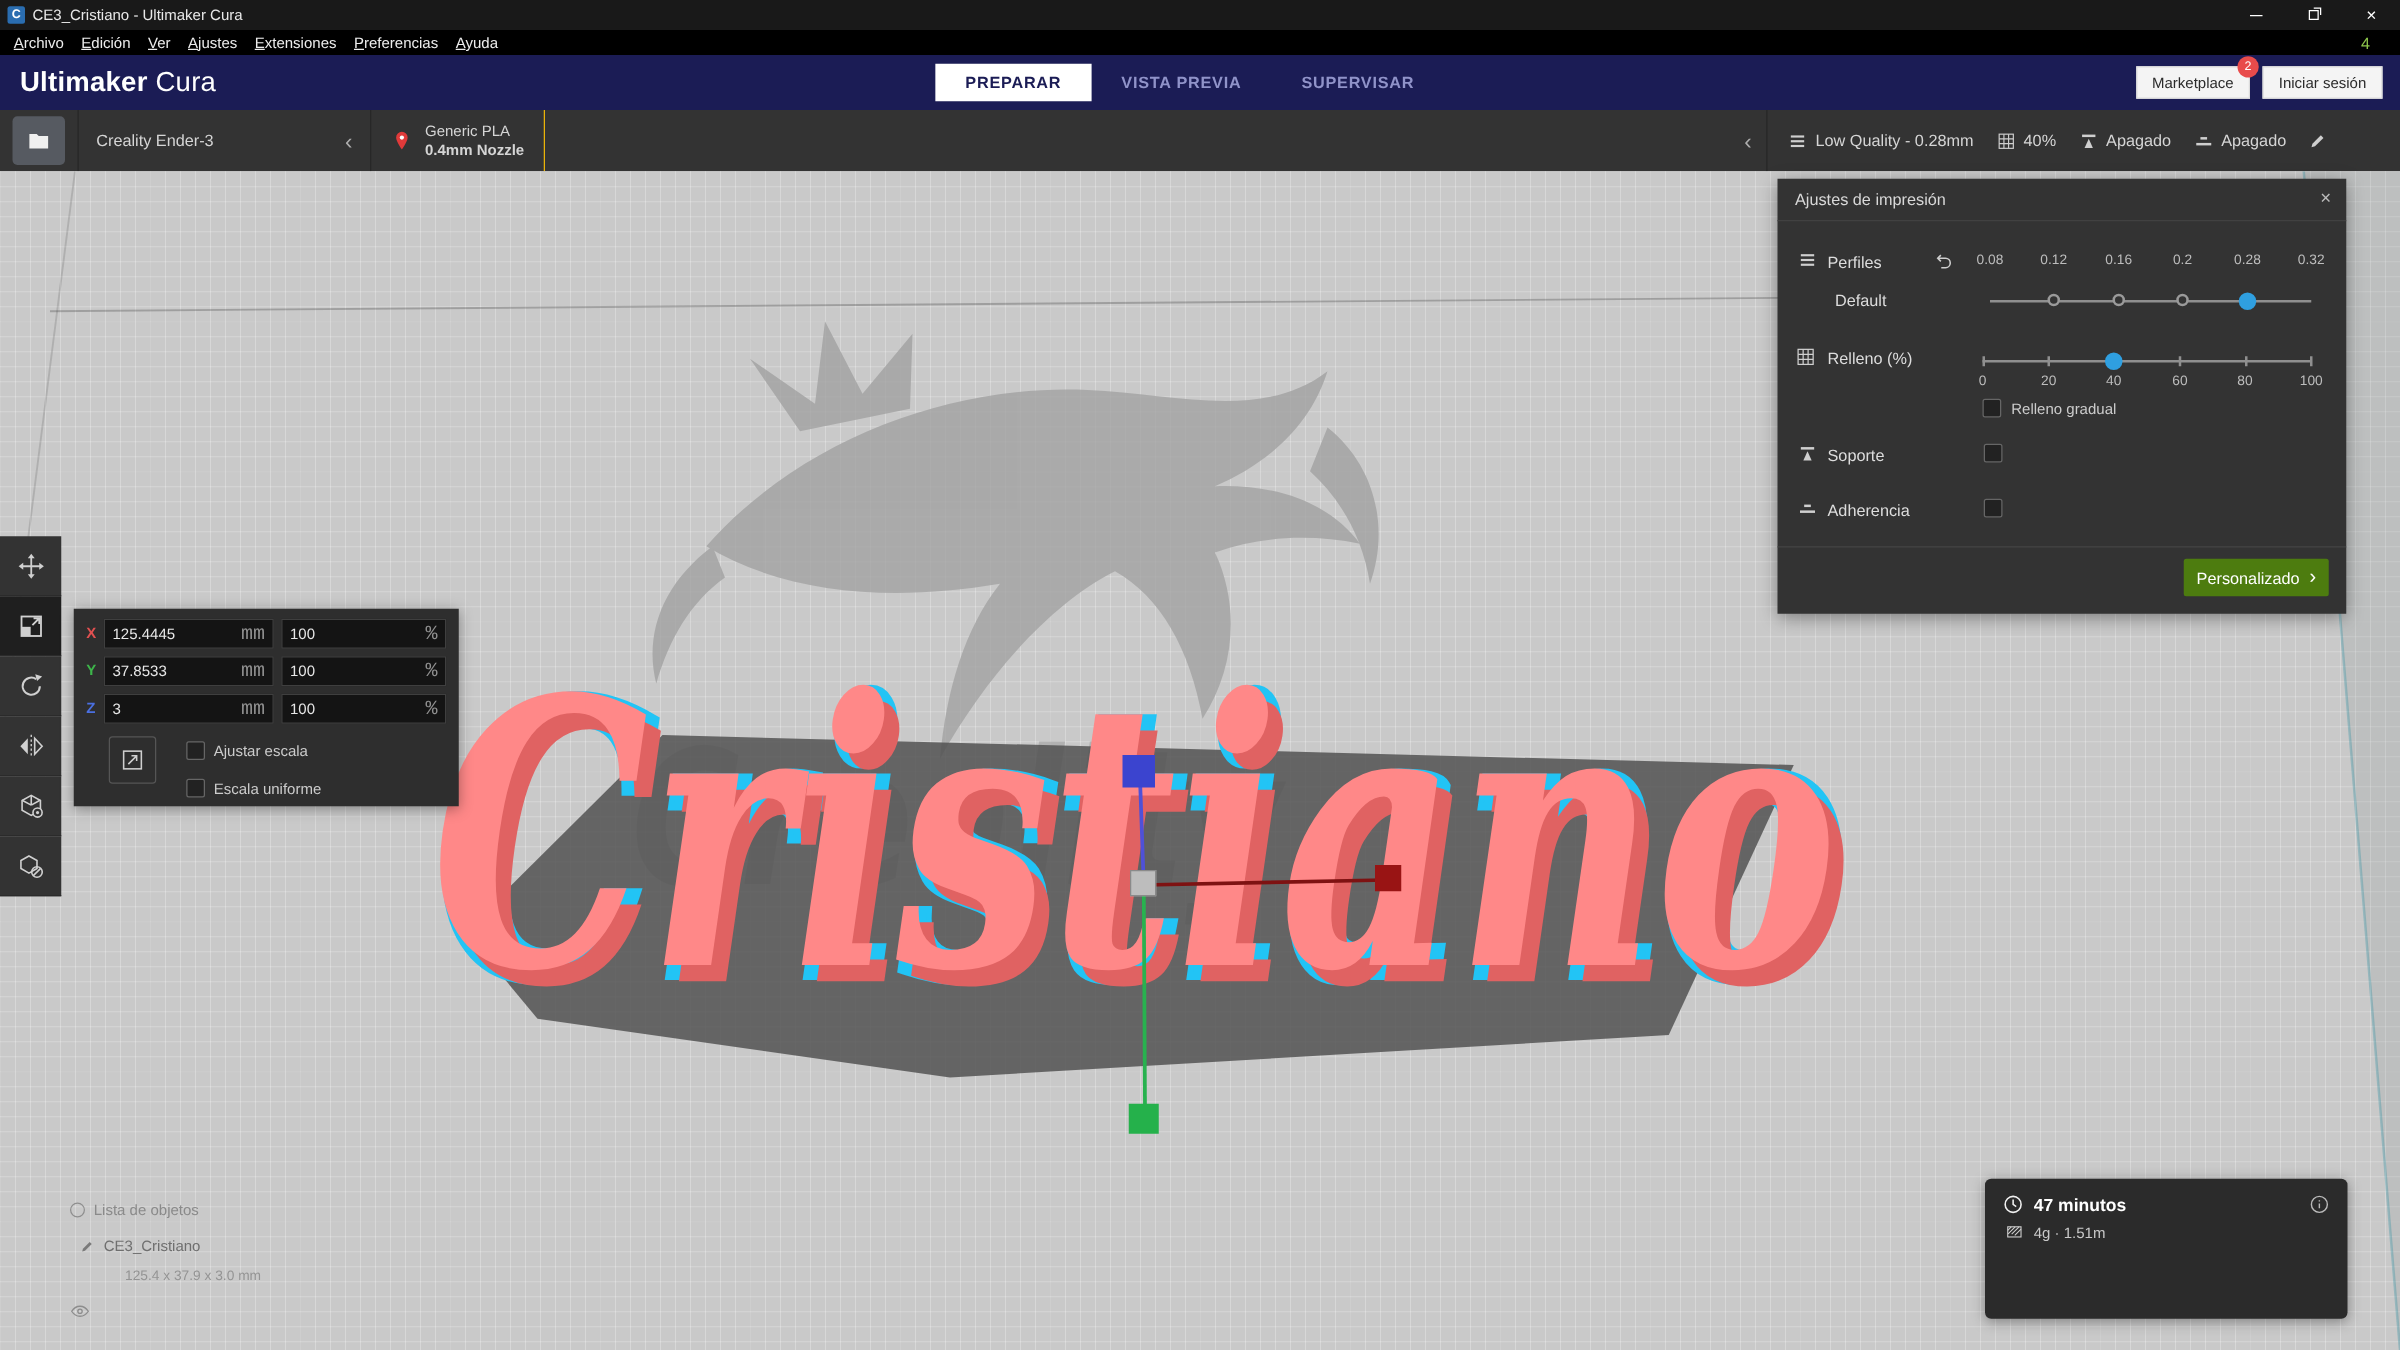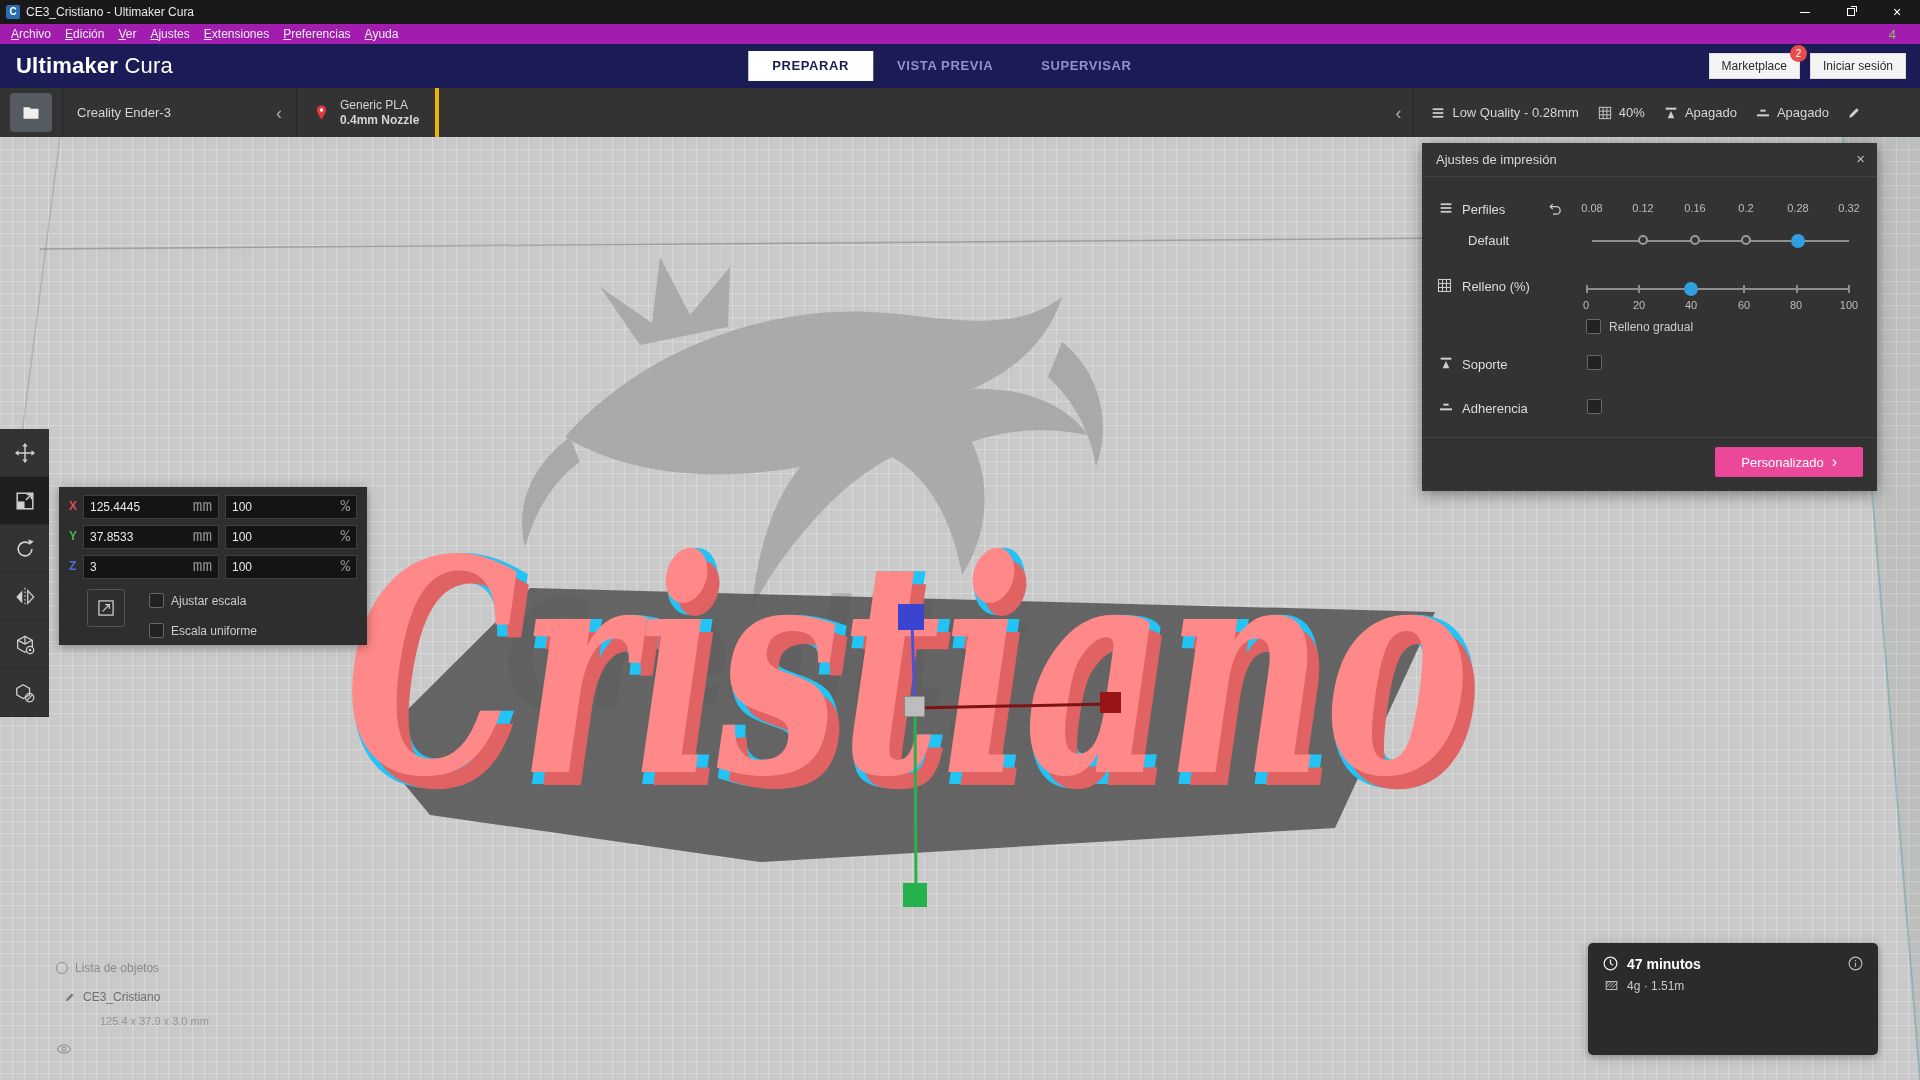--- a/index.html
+++ b/index.html
@@ -12,21 +12,21 @@
   .app-icon { width:14px; height:14px; background:#2a6db0; color:#fff; border-radius:2px;
               font-size:10px; font-weight:bold; text-align:center; line-height:14px; margin:0 6px 0 6px; }
   .win-controls { position:absolute; right:0; top:0; height:24px; display:flex; }
   .win-btn { width:46px; height:24px; display:flex; align-items:center; justify-content:center; color:#fff; }
   .glyph-min { width:10px; border-bottom:1px solid #fff; height:1px; display:block; }
   .glyph-restore { width:8px; height:8px; border:1px solid #fff; display:block;
                    box-shadow:2px -2px 0 -1px #191919, 3px -3px 0 -1px #fff; }
   .win-close { font-size:14px; }
 
   
-  .menubar { height:20px; background:#a21caf; color:#ededed; font-size:12px; display:flex;
+  .menubar { height:20px; background:#000000; color:#ededed; font-size:12px; display:flex;
              align-items:center; padding-left:4px; position:relative; }
   .menu-item { display:inline-block; padding:2px 7px; }
   .menu-item::first-letter { text-decoration:underline; }
   .fps-badge { position:absolute; right:24px; color:#8bc34a; font-size:13px; }
 
   
   .header { height:44px; background:#1b1c55; display:flex; align-items:center; position:relative; }
   .logo { margin-left:16px; font-size:22px; color:#fff; letter-spacing:.2px; }
   .logo b { font-weight:bold; } .logo span { font-weight:300; }
   .tabs { position:absolute; left:50%; top:0; height:100%; transform:translateX(-52%);
@@ -42,21 +42,21 @@
 
   
   .configbar { height:49px; background:#333333; color:#d5d5d5; display:flex; align-items:stretch;
                font-size:13px; }
   .folder-btn { width:42px; margin:5px 10px; background:#565a61; border-radius:4px;
                 display:flex; align-items:center; justify-content:center; }
   .printer-sec { width:235px; display:flex; align-items:center; justify-content:space-between;
                  padding:0 14px; border-left:1px solid #272727; border-right:1px solid #272727; }
   .chevron { color:#aeaeae; font-size:18px; line-height:1; }
   .material-sec { display:flex; align-items:center; gap:10px; padding:0 16px;
-                  border-right:4px solid #eab308; }
+                  border-right:1px solid #eab308; }
   .mat-lines { display:flex; flex-direction:column; line-height:1.25; }
   .mat-name { font-size:12px; } .mat-nozzle { font-size:12px; font-weight:bold; }
   .flex-spacer { flex:1; }
   .settings-chevron { display:flex; align-items:center; padding:0 12px; }
   .settings-sec { display:flex; align-items:center; gap:18px; padding:0 16px; margin-right:42px;
                   border-left:1px solid #272727; }
   .set-group { display:flex; align-items:center; gap:6px; }
 
   
   .viewport { position:relative; height:943px; background-color:#c9c9c9;
@@ -104,22 +104,22 @@
   .ps-close { position:absolute; right:12px; top:7px; font-size:15px; color:#bbb; }
   .ps-label { font-size:13px; color:#dddddd; }
   .ps-tick { position:absolute; transform:translateX(-50%); font-size:11px; color:#bdbdbd; }
   .track { position:absolute; height:2px; background:#8f8f8f; }
   .q-circle { position:absolute; width:10px; height:10px; border-radius:50%;
               border:2px solid #9a9a9a; background:#333; }
   .q-active { position:absolute; width:14px; height:14px; border-radius:50%; background:#2f9fe0; }
   .i-tickmark { position:absolute; width:2px; height:8px; background:#8f8f8f; }
   .i-handle { position:absolute; width:14px; height:14px; border-radius:50%; background:#2f9fe0; }
   .ps-divider { position:absolute; left:0; right:0; top:294px; border-top:1px solid #454545; }
-  .custom-btn { position:absolute; right:14px; top:304px; height:30px; background:#ec4899; color:#fff;
-                font-size:13px; display:flex; align-items:center; gap:8px; padding:0 26px; border-radius:2px; }
+  .custom-btn { position:absolute; right:14px; top:304px; height:30px; background:#4d7c0f; color:#fff;
+                font-size:13px; display:flex; align-items:center; gap:8px; padding:0 10px; border-radius:2px; }
 
   
   .object-list { position:absolute; left:56px; top:820px; width:240px; }
   .ol-row { position:absolute; display:flex; align-items:center; gap:7px; }
   .ol-toggle { width:12px; height:12px; border:1px solid #8f8f8f; border-radius:50%; }
 
   
   .action-panel { position:absolute; left:1588px; top:806px; width:290px; height:112px; background:#2b2b2b;
                   border-radius:5px; padding:12px 14px; box-shadow:0 2px 10px rgba(0,0,0,.35); }
   .ap-row1 { display:flex; align-items:center; gap:8px; }

